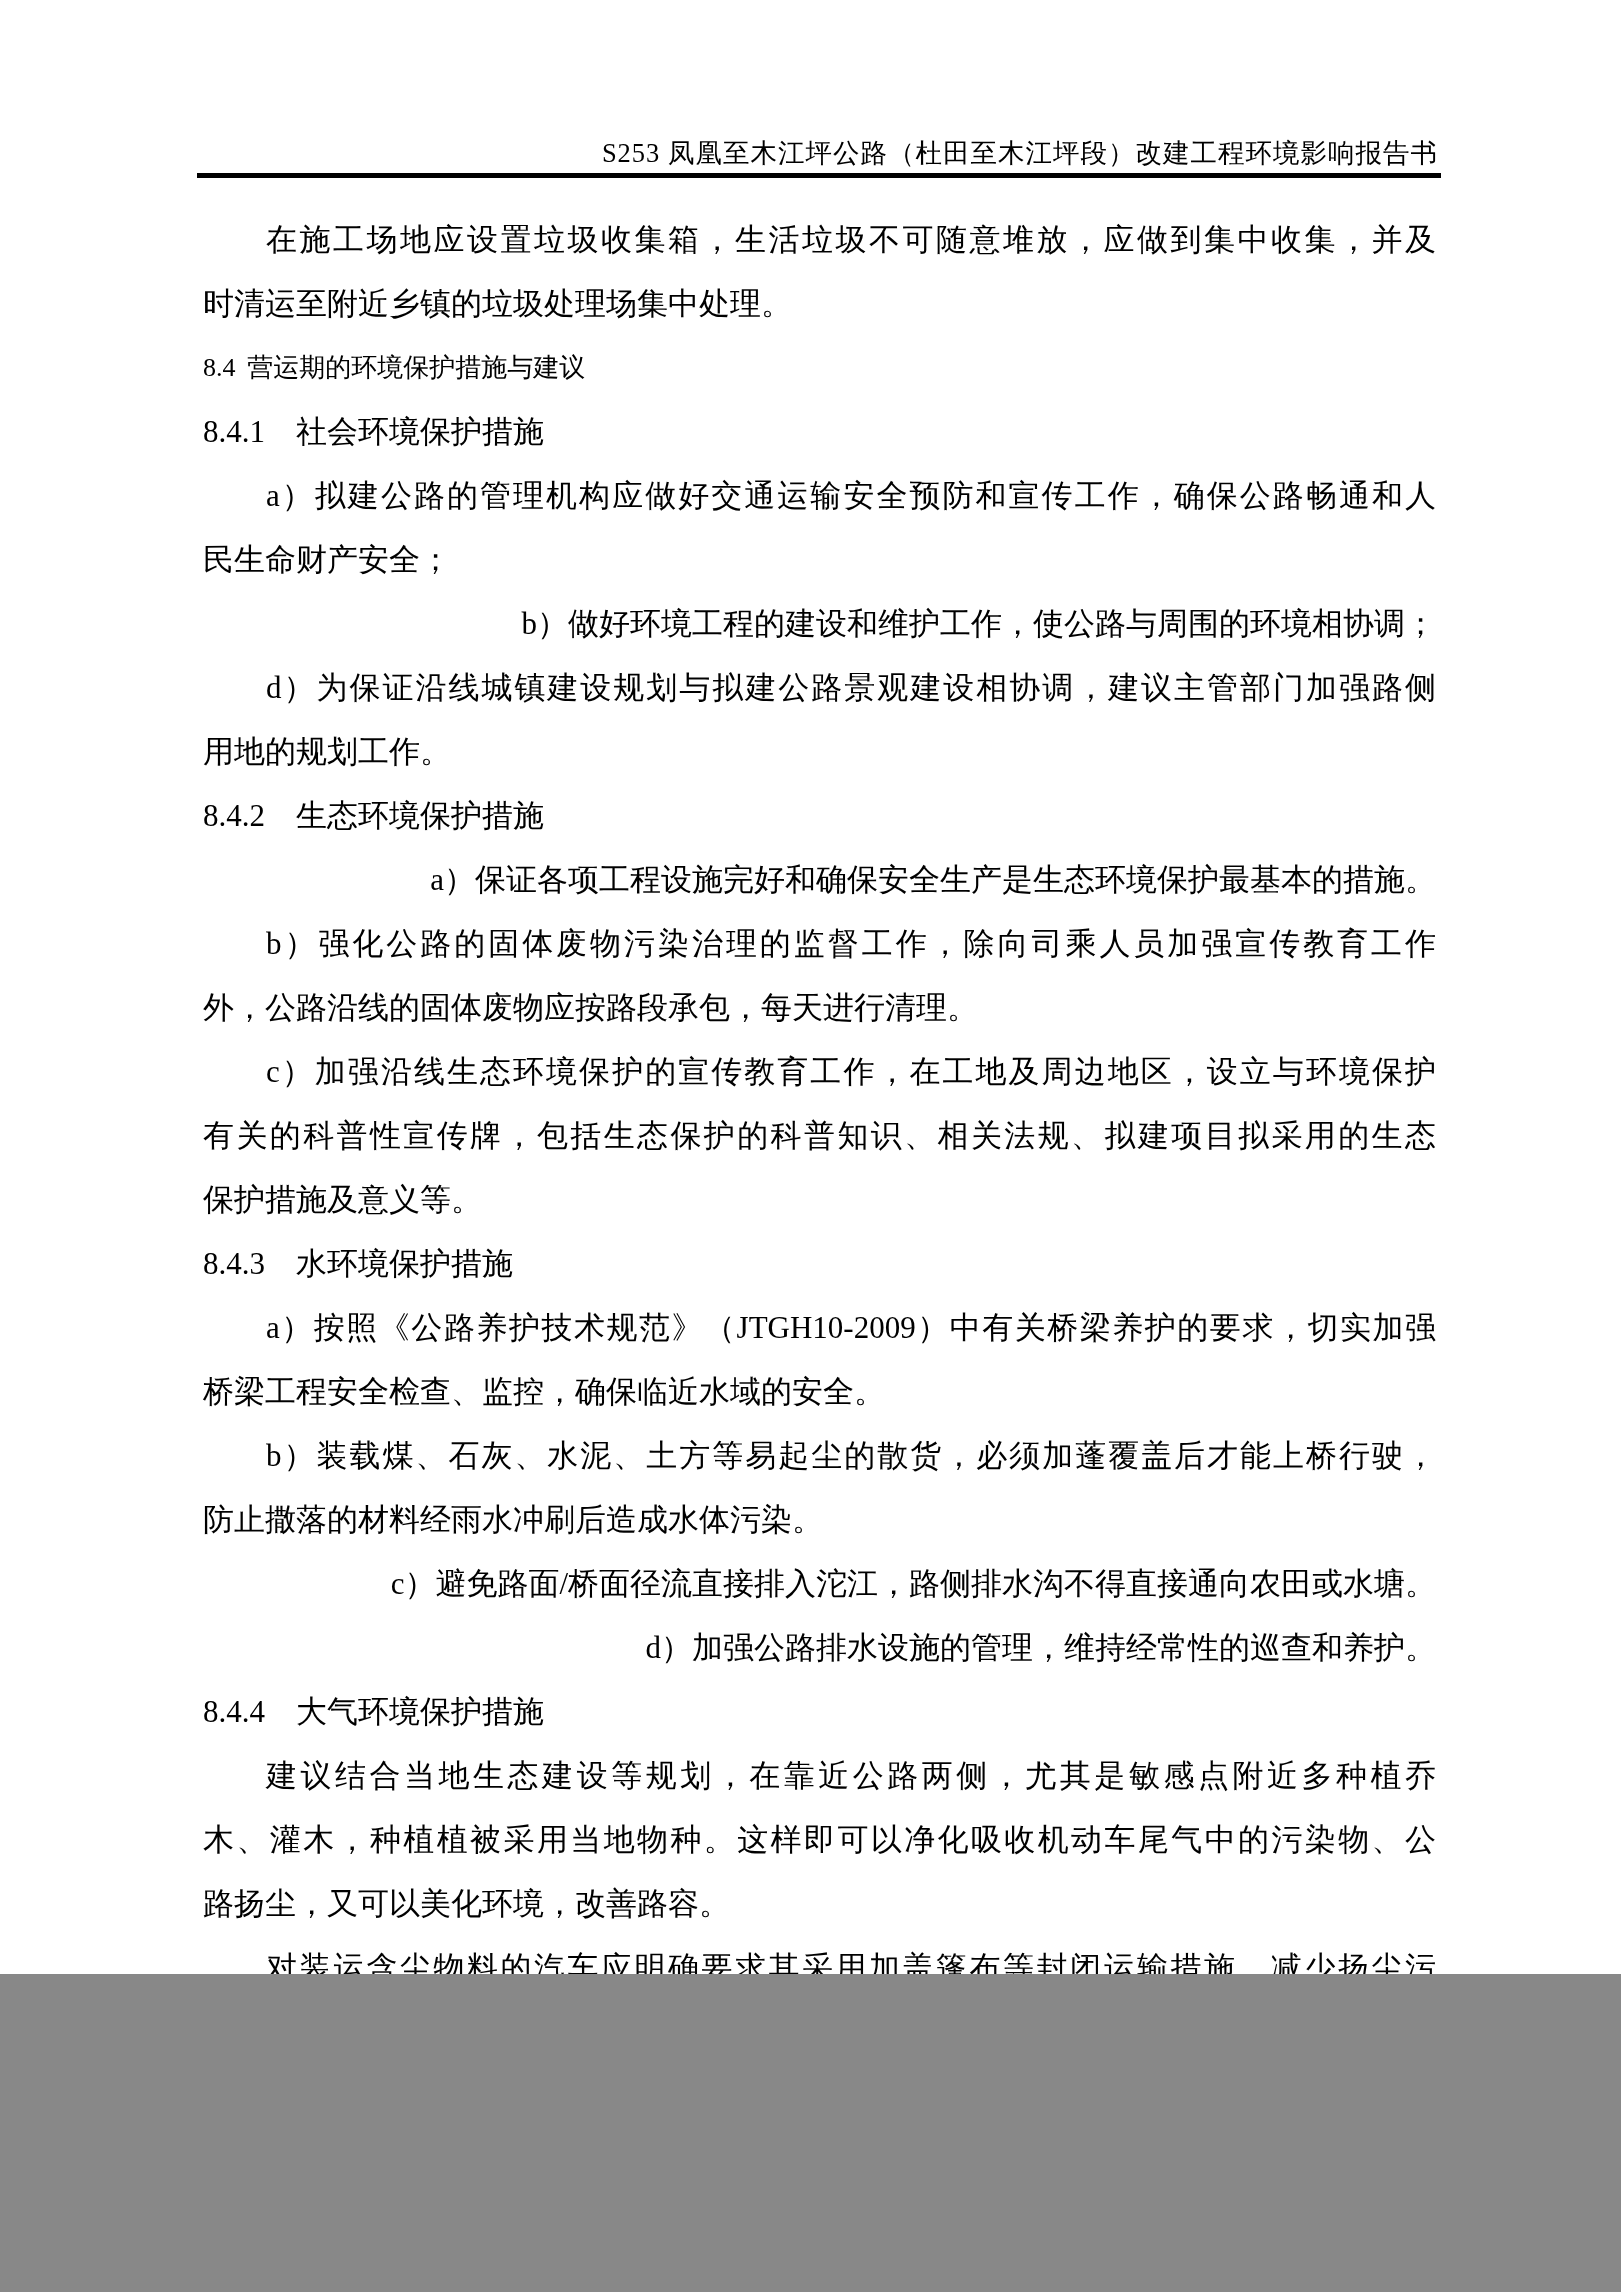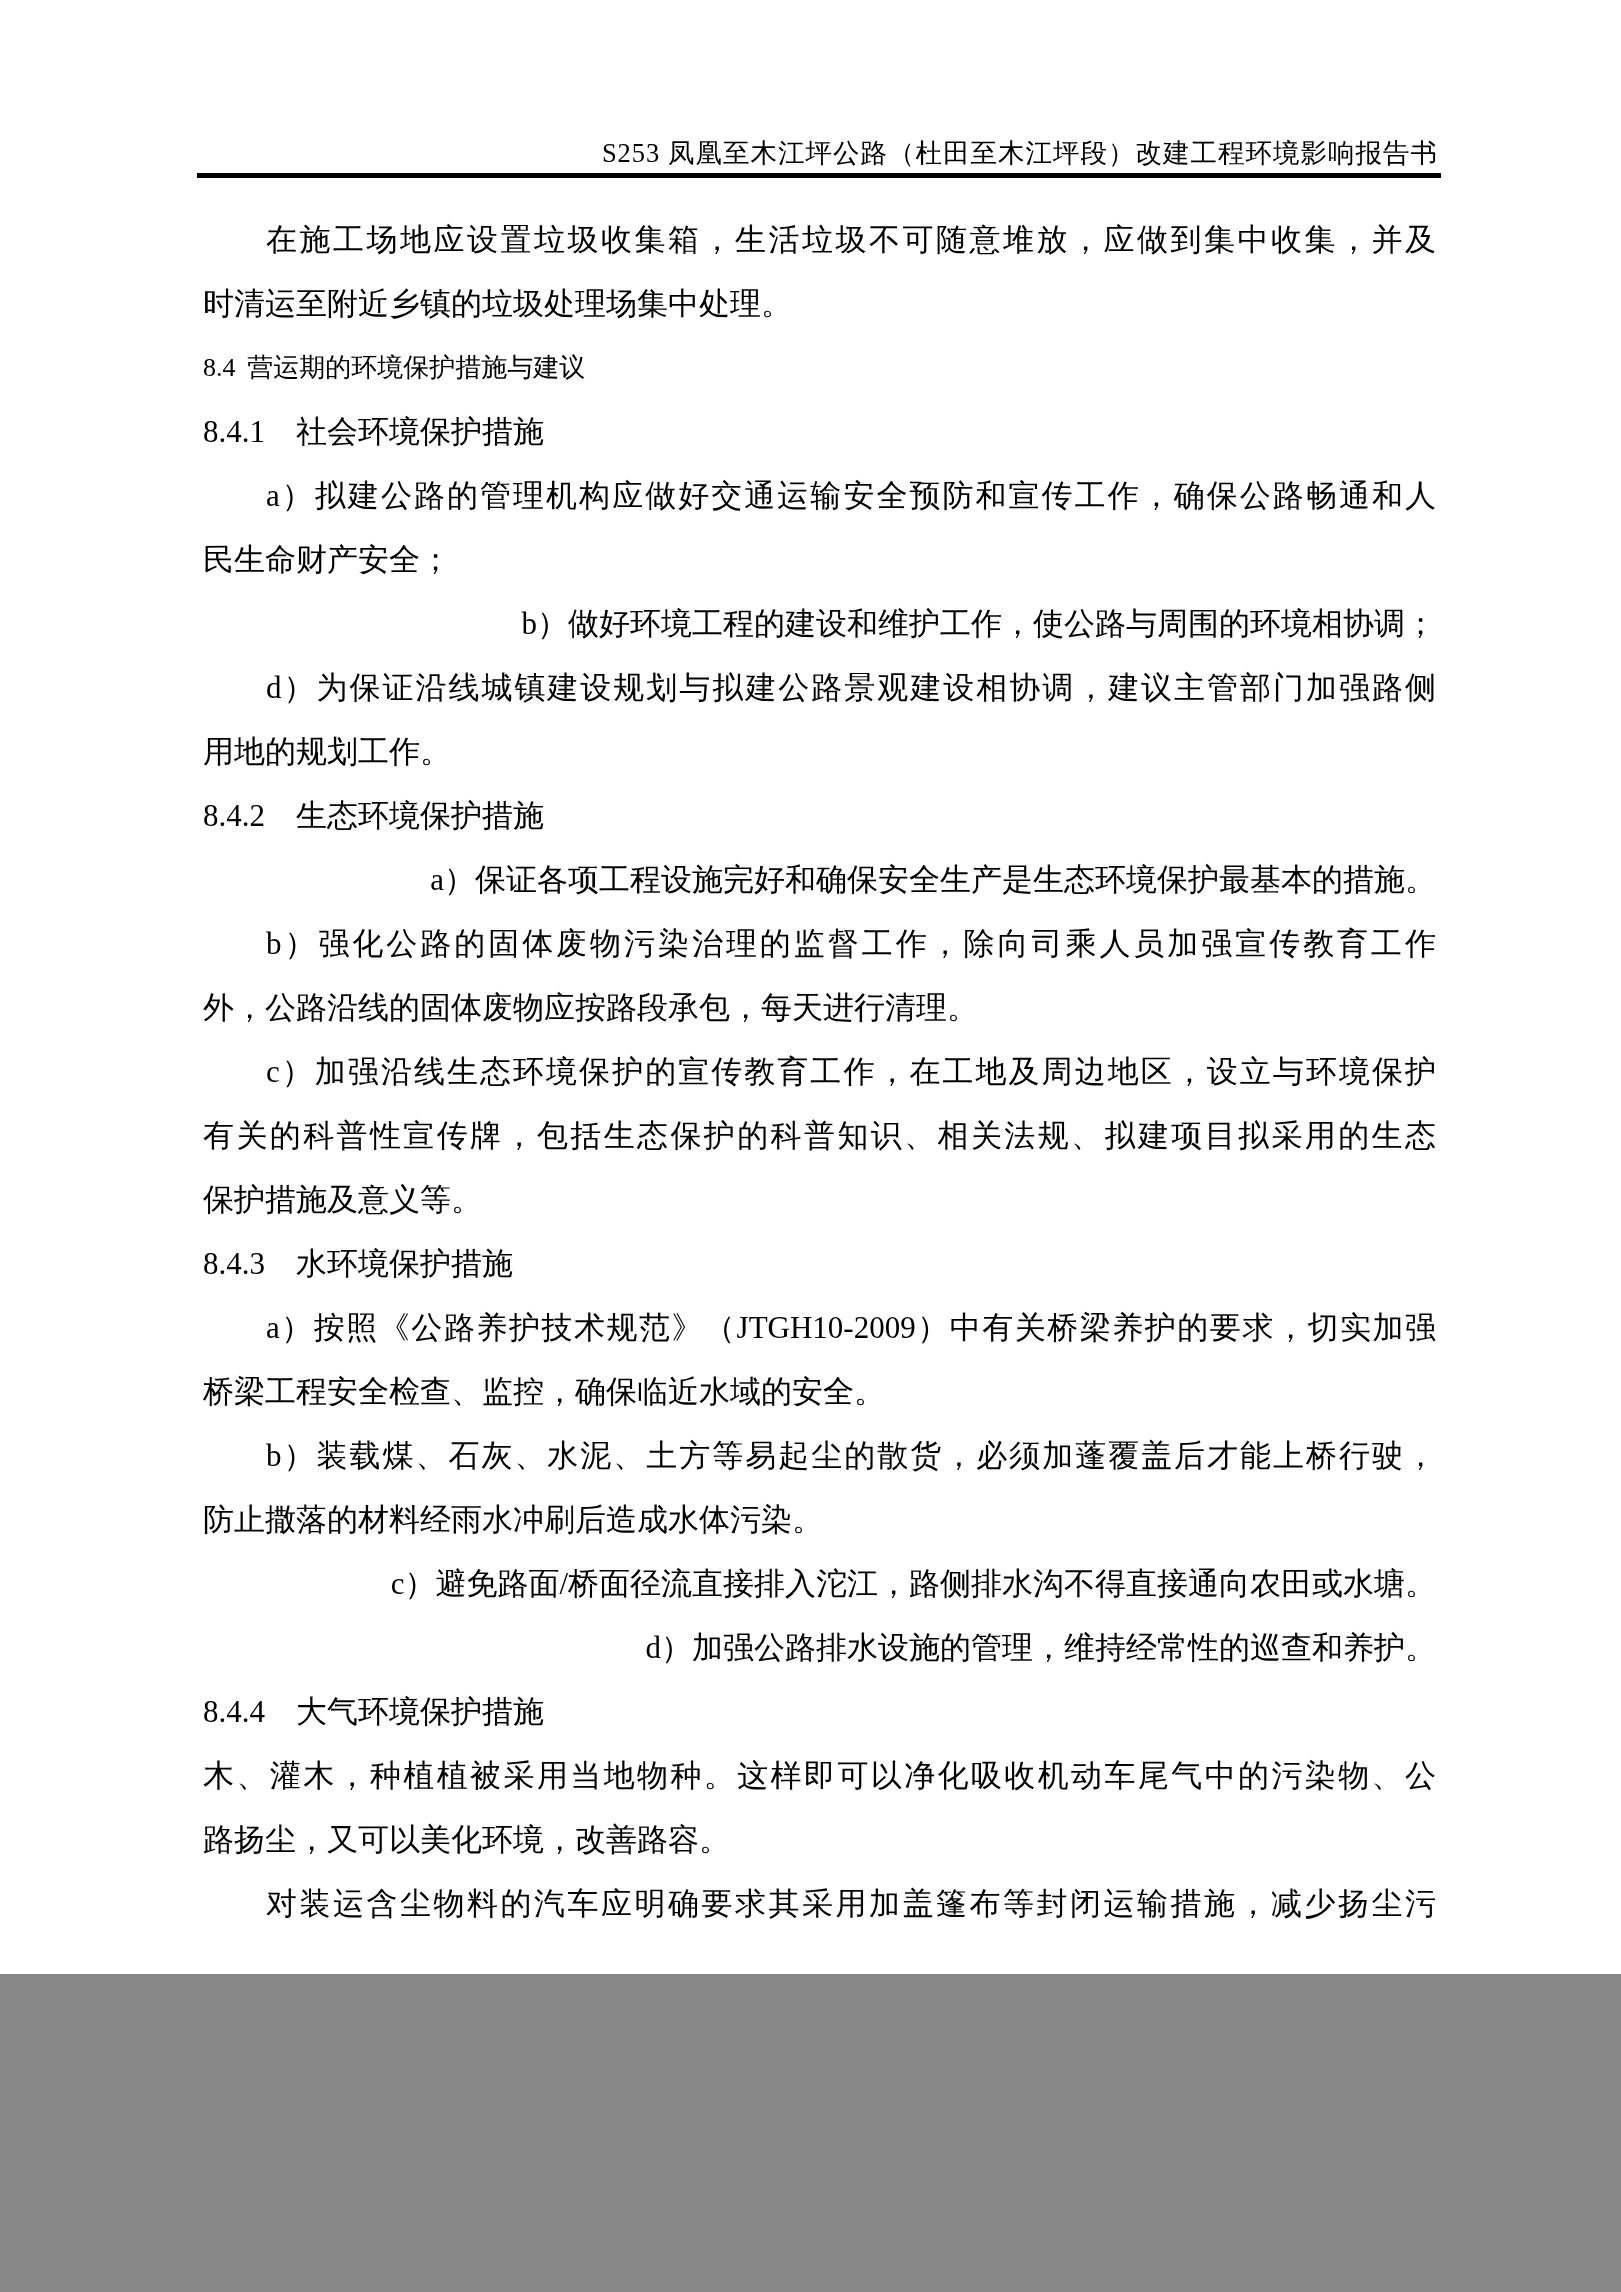--- a/index.html
+++ b/index.html
@@ -118,20 +118,21 @@
         <div class="line">防止撒落的材料经雨水冲刷后造成水体污染。</div>
       </div>
       <div class="para">
         <div class="line indent">c）避免路面/桥面径流直接排入沱江，路侧排水沟不得直接通向农田或水塘。</div>
       </div>
       <div class="para">
         <div class="line indent">d）加强公路排水设施的管理，维持经常性的巡查和养护。</div>
       </div>
       <div class="h3"><span class="hnum">8.4.4</span><span>大气环境保护措施</span></div>
       <div class="para">
+        <div class="line jfull indent">建议结合当地生态建设等规划，在靠近公路两侧，尤其是敏感点附近多种植乔</div>
         <div class="line jfull">木、灌木，种植植被采用当地物种。这样即可以净化吸收机动车尾气中的污染物、公</div>
         <div class="line">路扬尘，又可以美化环境，改善路容。</div>
       </div>
       <div class="para">
         <div class="line jfull indent">对装运含尘物料的汽车应明确要求其采用加盖篷布等封闭运输措施，减少扬尘污</div>
       </div>
     </div>
 
   <div class="footer">
     <span>128</span>

